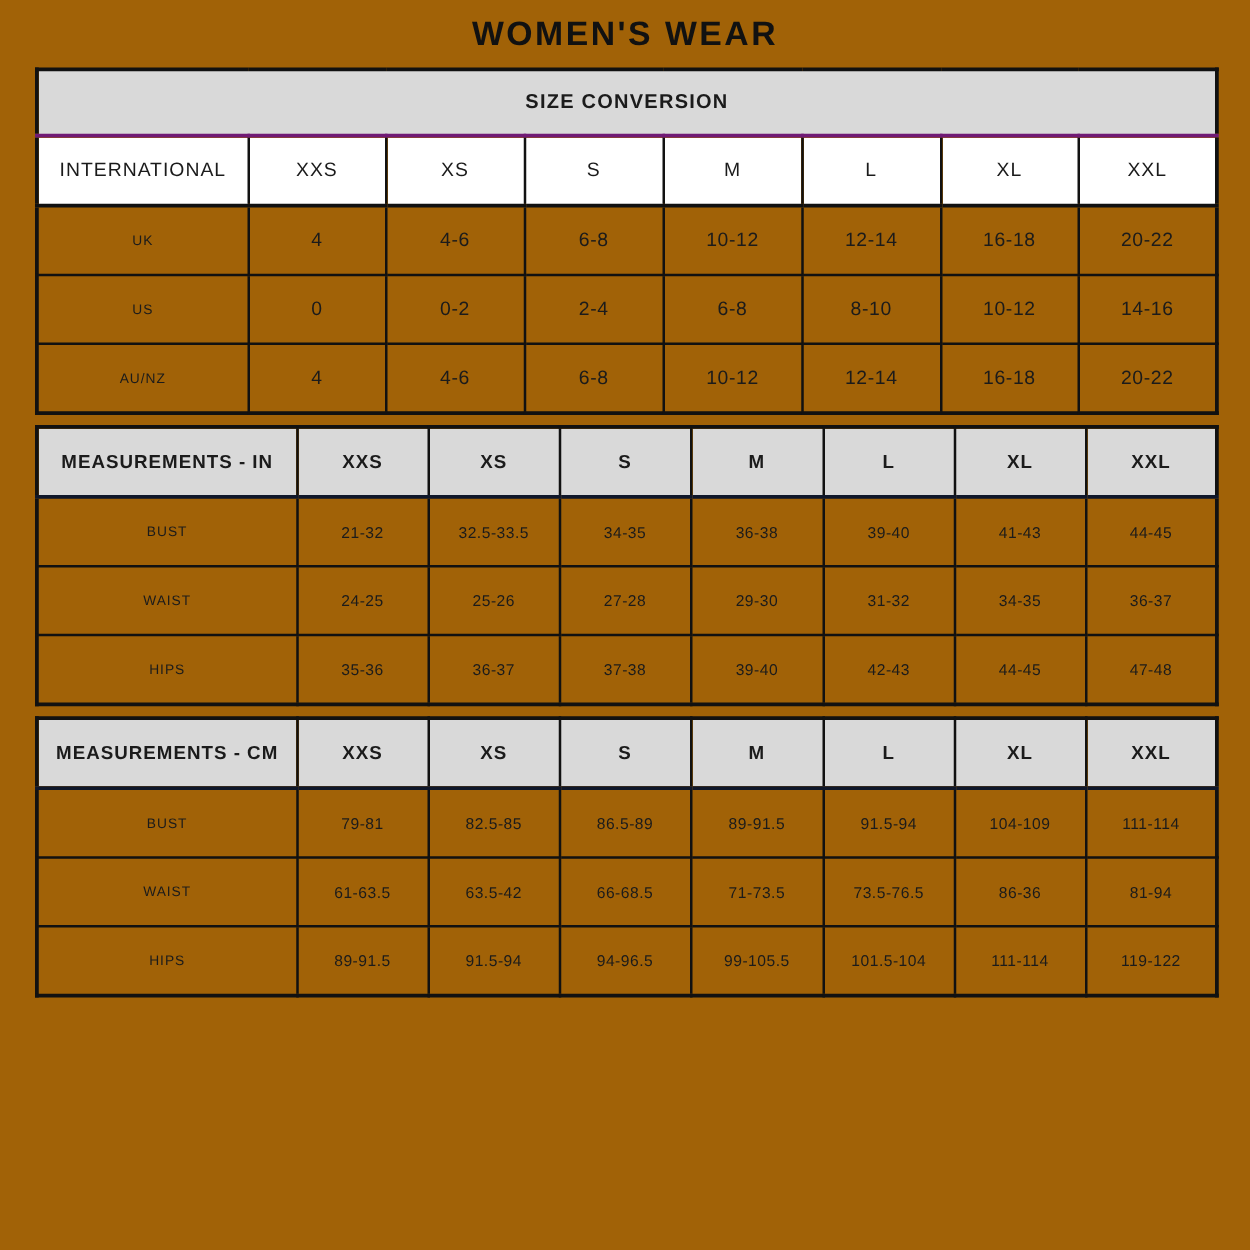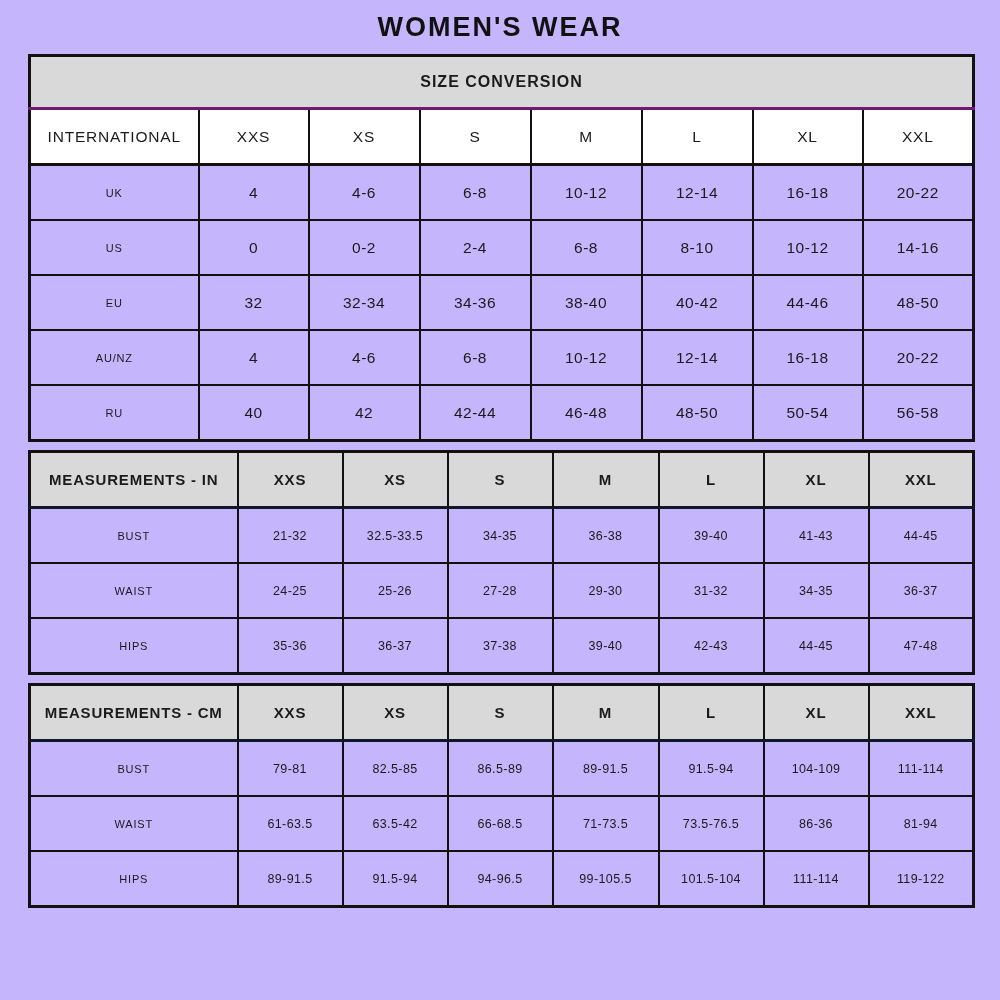--- a/index.html
+++ b/index.html
@@ -7,21 +7,21 @@
     padding: 0;
     background: #ffffff;
     font-family: "Liberation Sans", "DejaVu Sans", sans-serif;
     color: #1b1b1b;
   }
   .page {
     width: 1000px;
     height: 1000px;
     box-sizing: border-box;
     padding: 10px 28px 16px 28px;
-    background: #c4b5fd;
+    background: #a16207;
     overflow: hidden;
   }
   .page-title {
     text-align: center;
     font-size: 27px;
     font-weight: bold;
     letter-spacing: 2px;
     color: #111111;
     margin: 2px 0 11px 0;
   }
@@ -132,48 +132,28 @@
           <td class="row-label">US</td>
           <td>0</td>
           <td>0-2</td>
           <td>2-4</td>
           <td>6-8</td>
           <td>8-10</td>
           <td>10-12</td>
           <td>14-16</td>
         </tr>
         <tr>
-          <td class="row-label">EU</td>
-          <td>32</td>
-          <td>32-34</td>
-          <td>34-36</td>
-          <td>38-40</td>
-          <td>40-42</td>
-          <td>44-46</td>
-          <td>48-50</td>
-        </tr>
-        <tr>
           <td class="row-label">AU/NZ</td>
           <td>4</td>
           <td>4-6</td>
           <td>6-8</td>
           <td>10-12</td>
           <td>12-14</td>
           <td>16-18</td>
           <td>20-22</td>
-        </tr>
-        <tr>
-          <td class="row-label">RU</td>
-          <td>40</td>
-          <td>42</td>
-          <td>42-44</td>
-          <td>46-48</td>
-          <td>48-50</td>
-          <td>50-54</td>
-          <td>56-58</td>
         </tr>
       </tbody>
   </table>
 
   <table class="t2">
     <colgroup>
       <col style="width:208px">
       <col style="width:105px">
         <col style="width:105px">
         <col style="width:105px">

